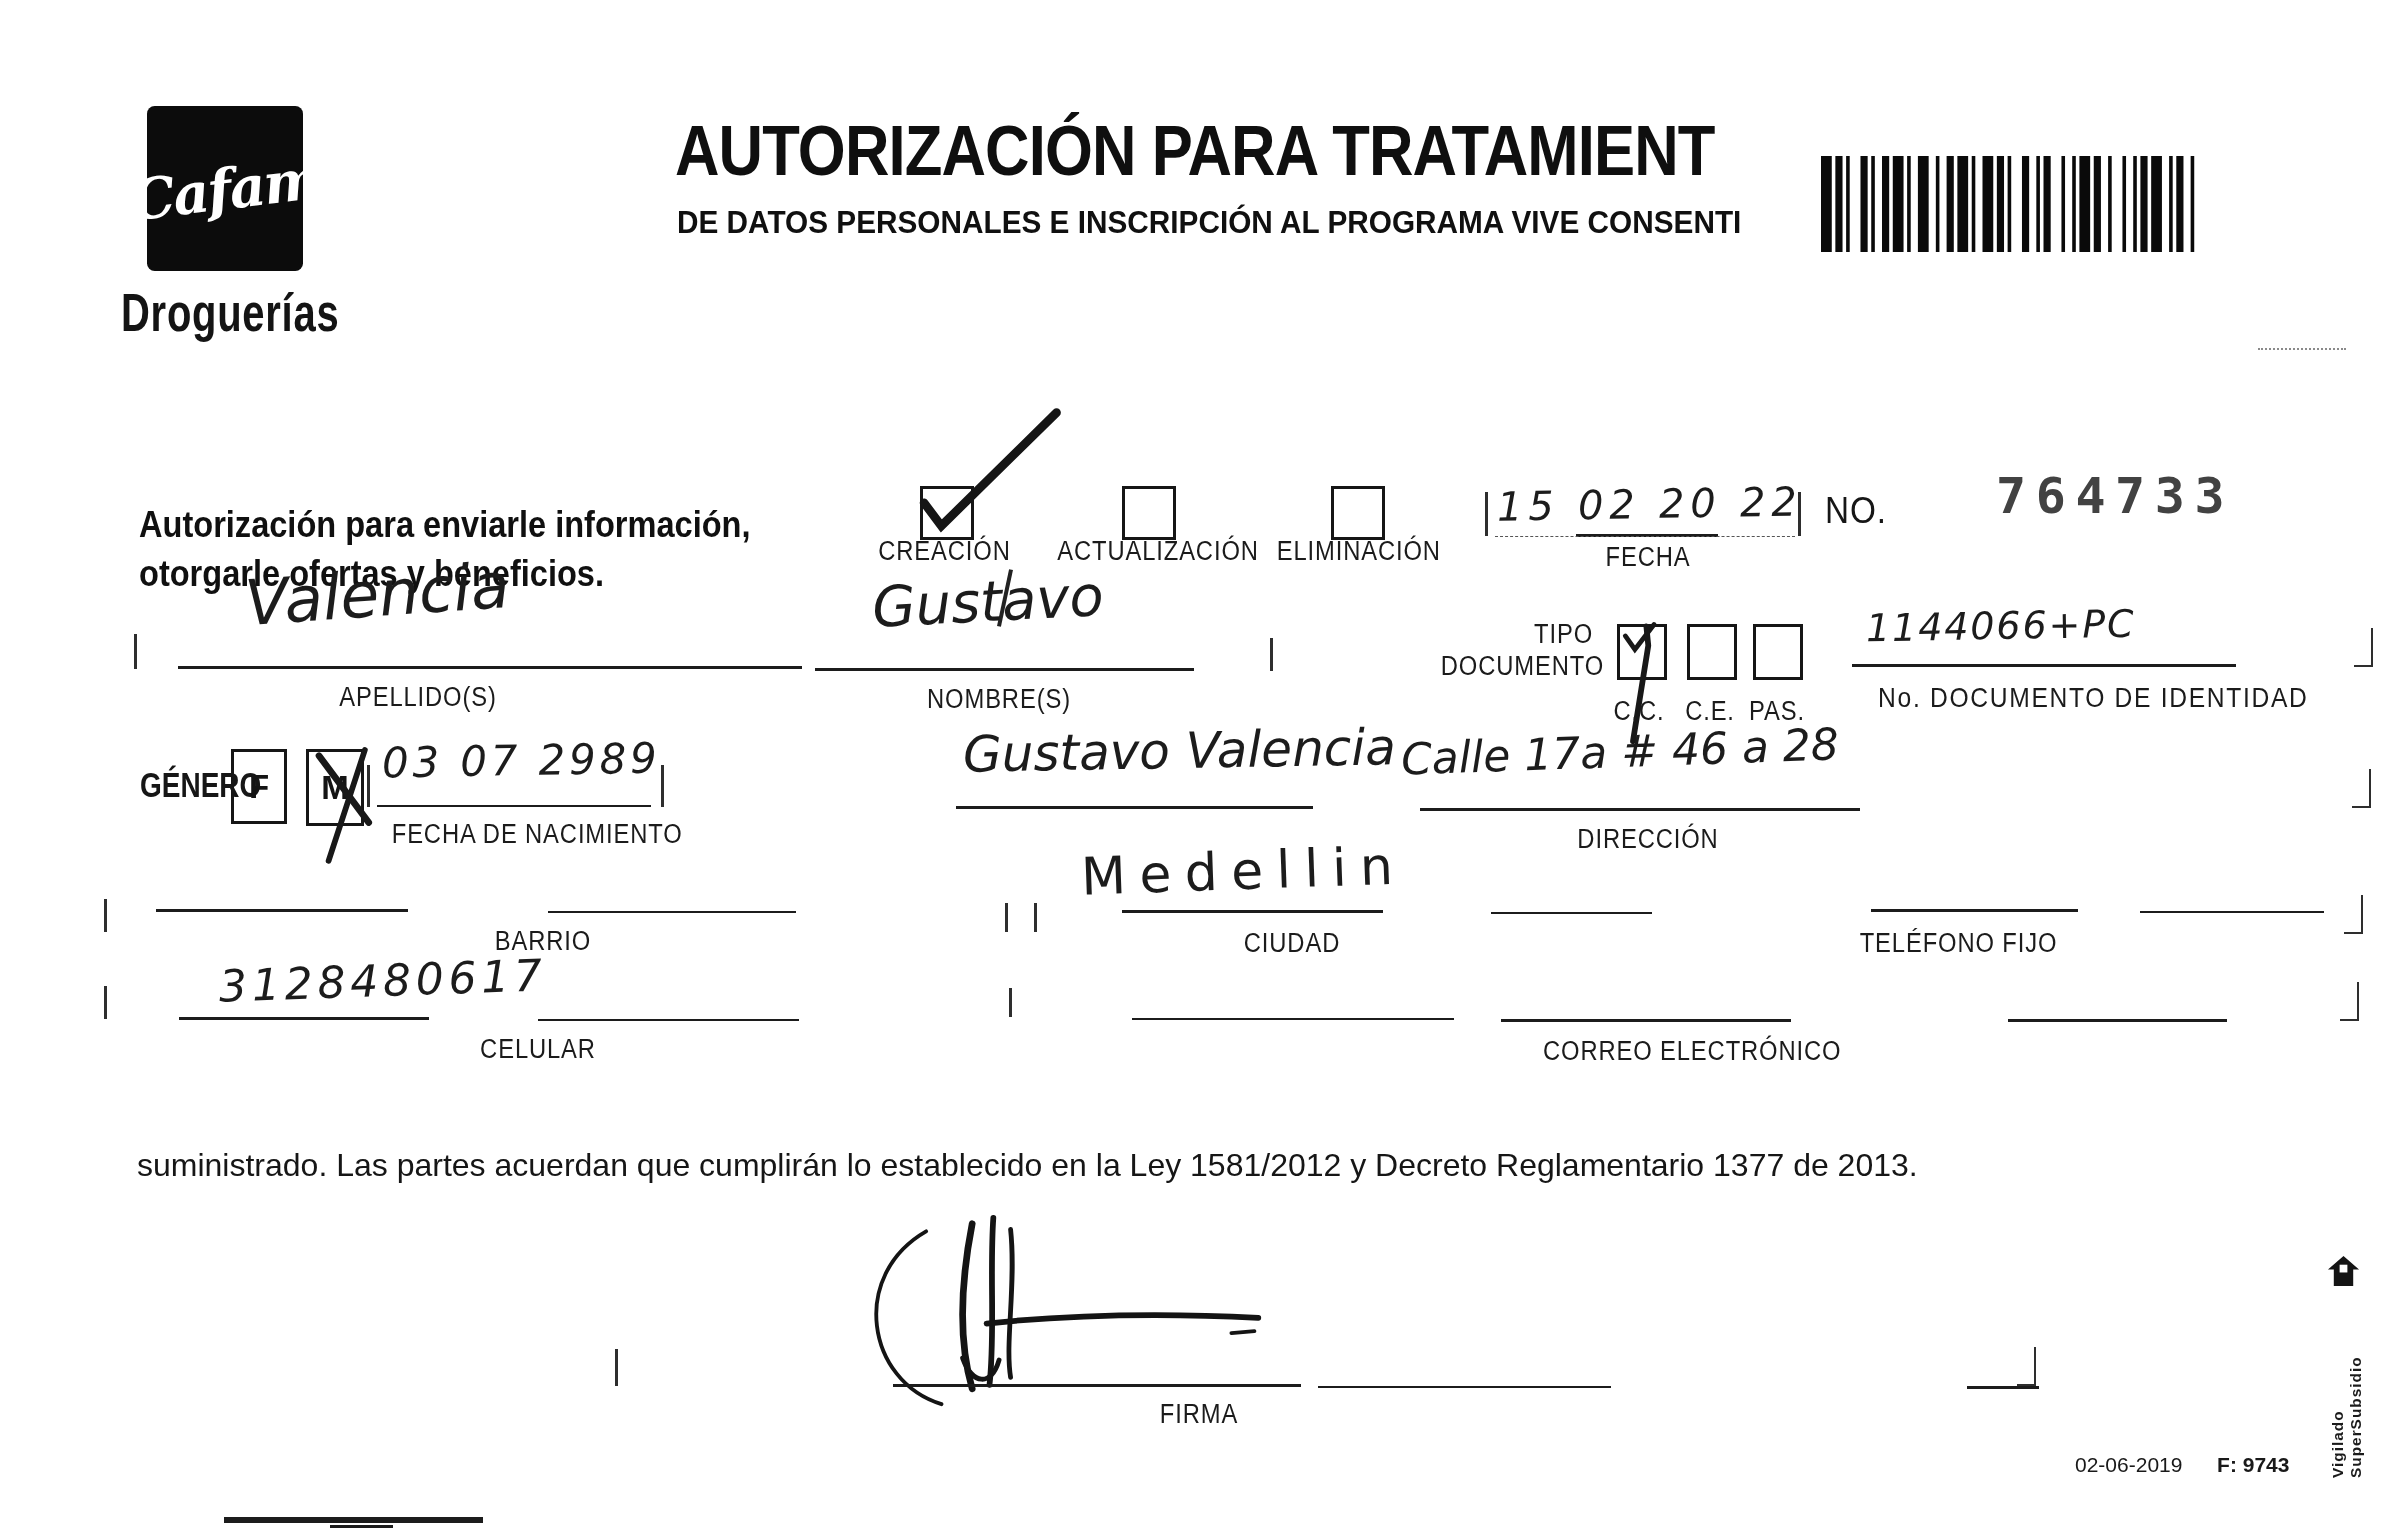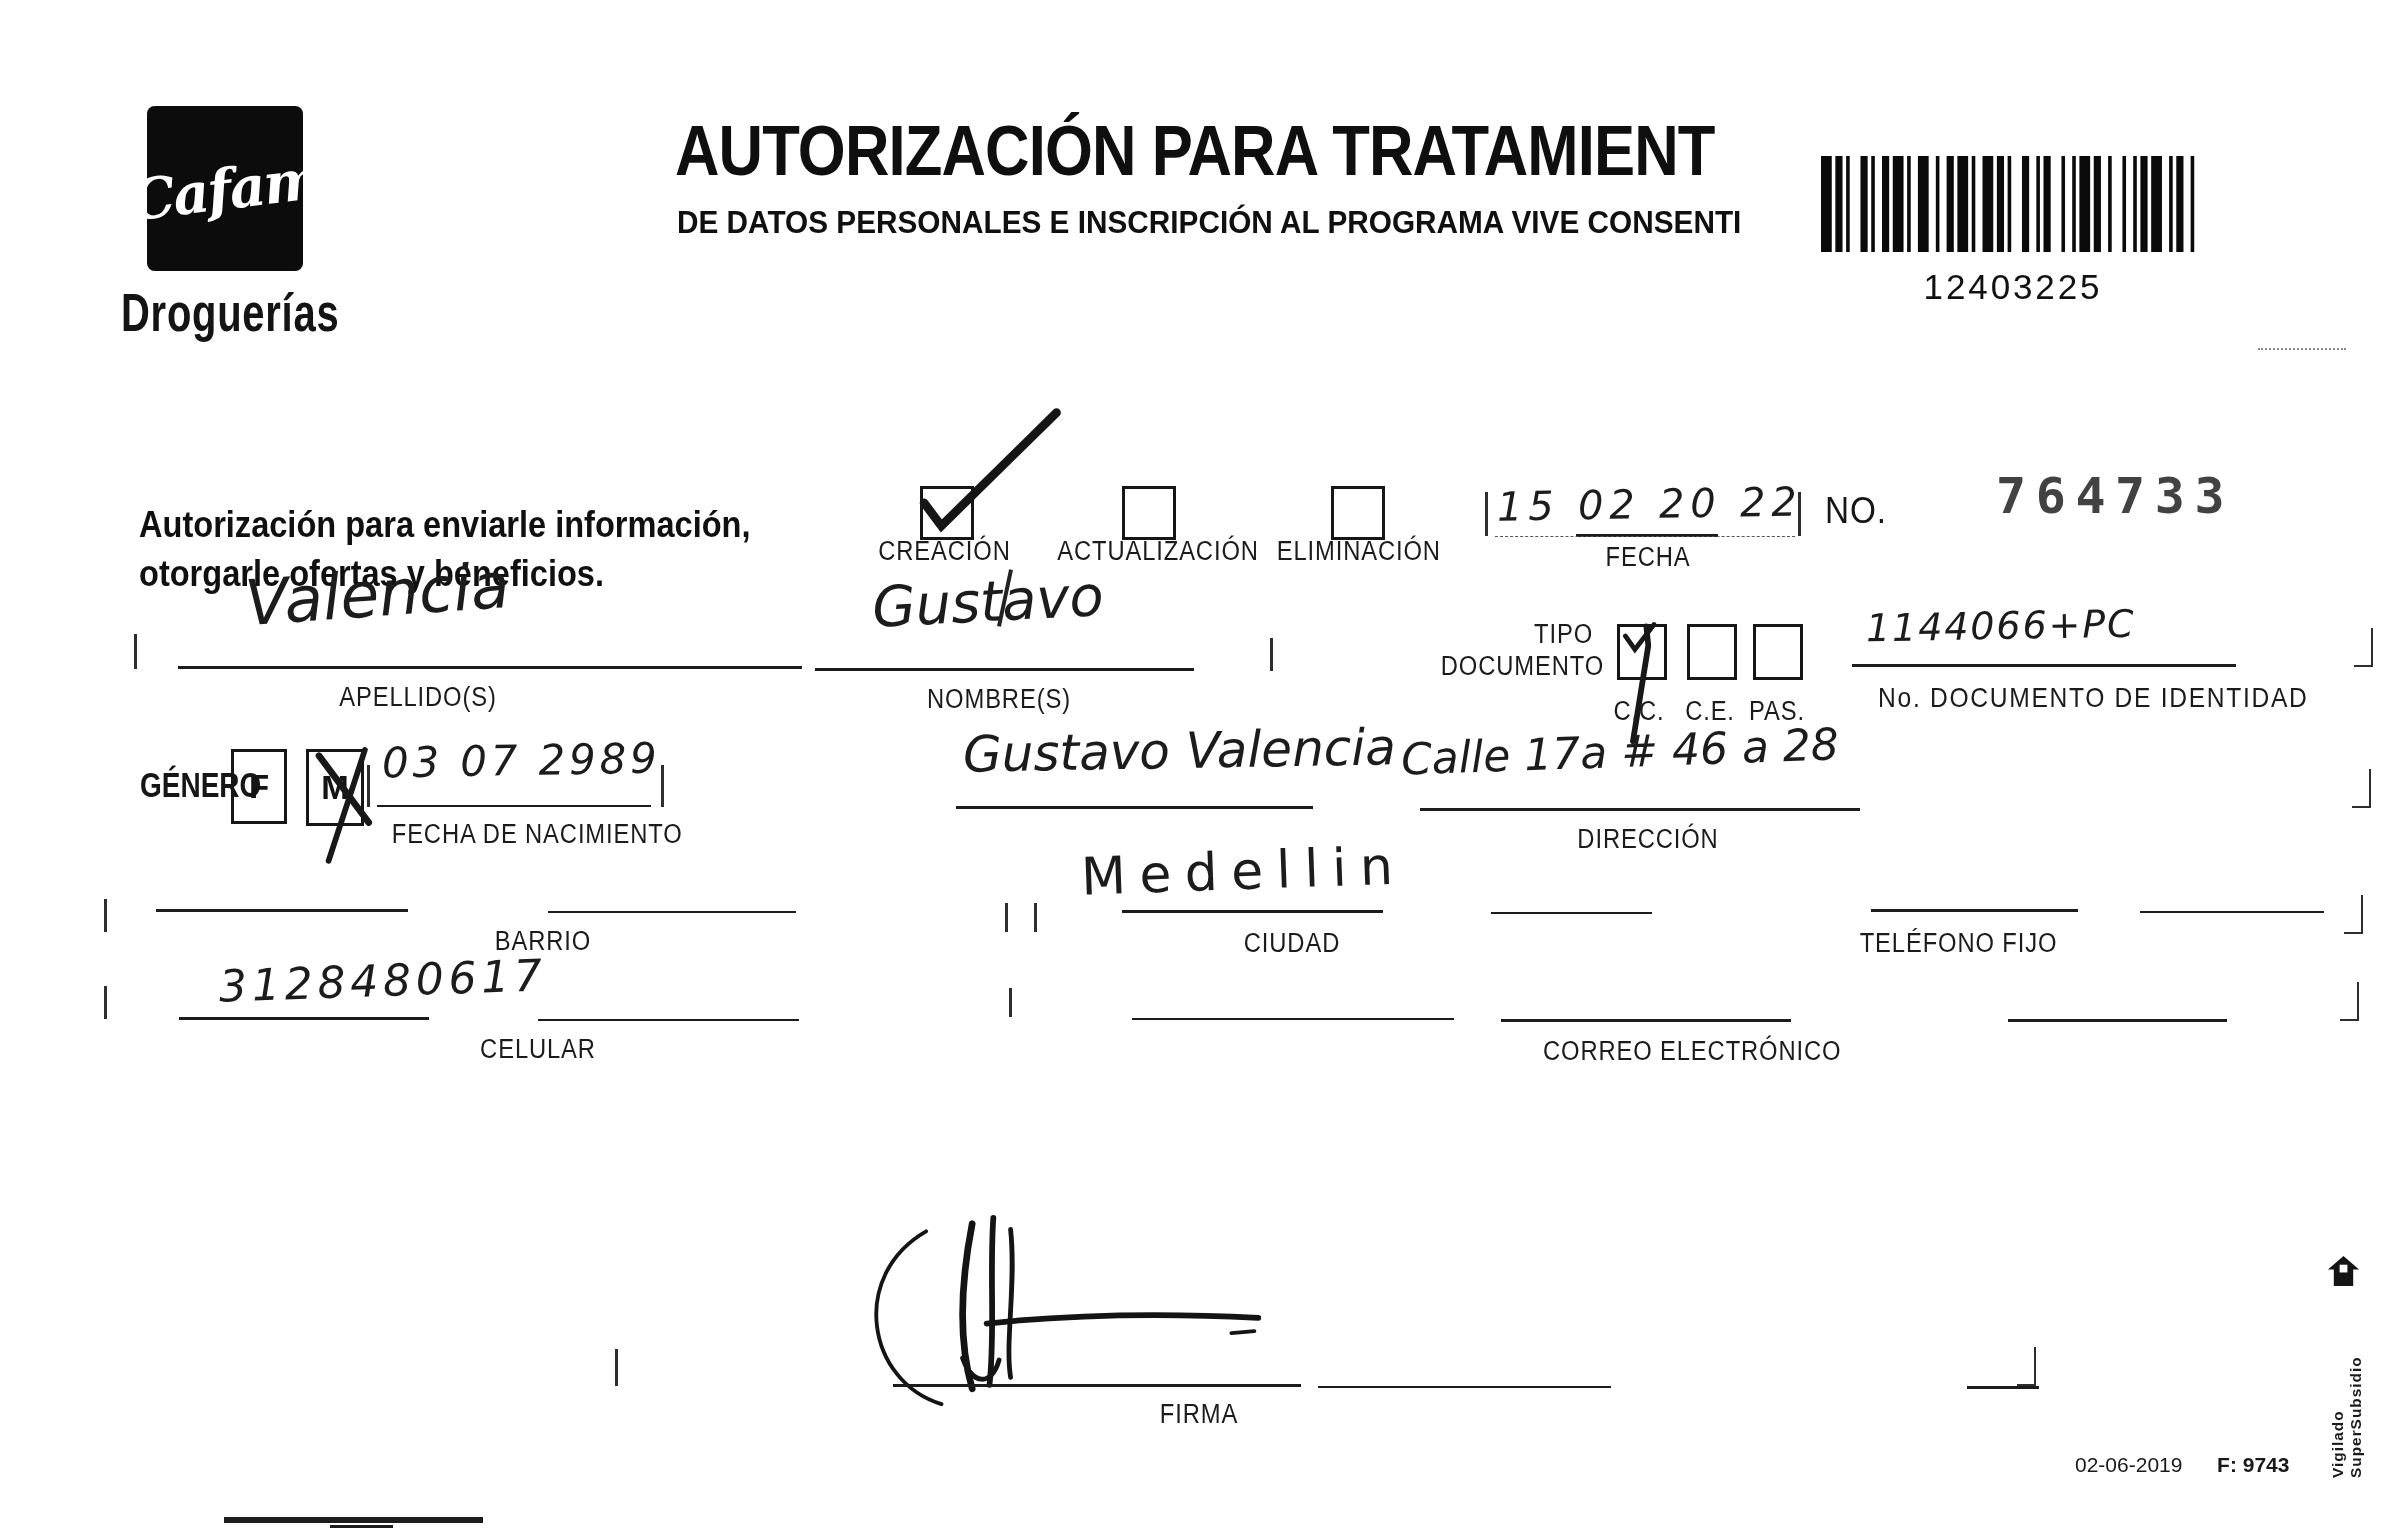--- a/index.html
+++ b/index.html
@@ -81,21 +81,20 @@
         <rect x="284.1121495327103" y="0" width="7.4766355140186915" height="100" fill="#0a0a0a"></rect>
         <rect x="299.06542056074767" y="0" width="3.7383177570093458" height="100" fill="#0a0a0a"></rect>
         <rect x="314.01869158878503" y="0" width="3.7383177570093458" height="100" fill="#0a0a0a"></rect>
         <rect x="325.23364485981307" y="0" width="3.7383177570093458" height="100" fill="#0a0a0a"></rect>
         <rect x="332.7102803738318" y="0" width="7.4766355140186915" height="100" fill="#0a0a0a"></rect>
         <rect x="343.9252336448598" y="0" width="11.214953271028037" height="100" fill="#0a0a0a"></rect>
         <rect x="362.61682242990656" y="0" width="3.7383177570093458" height="100" fill="#0a0a0a"></rect>
         <rect x="370.0934579439252" y="0" width="7.4766355140186915" height="100" fill="#0a0a0a"></rect>
         <rect x="385.04672897196264" y="0" width="3.7383177570093458" height="100" fill="#0a0a0a"></rect>
       </svg></div>
-  <div class="abs" style="left:1821px;top:267px;width:384px;text-align:center;font-size:35px;letter-spacing:2.9px;color:#111;">12403225</div>
   <div class="dots"></div>
 
   <div class="intro">
     <div>Autorización para enviarle información,</div>
     <div>otorgarle ofertas y beneficios.</div>
   </div>
 
   <div class="bx" style="left:920px;top:486px;width:48px;height:48px;"></div>
   <div class="bx" style="left:1122px;top:486px;width:48px;height:48px;"></div>
   <div class="bx" style="left:1331px;top:486px;width:48px;height:48px;"></div>
@@ -154,20 +153,21 @@
   <div class="lbl" style="left:447px;width:192px;top:926px;">BARRIO</div>
   <div class="hw" style="left:1081px;top:845px;font-size:52px;font-style:normal;letter-spacing:13.4px;transform:rotate(-2deg);">Medellin</div>
   <div class="lbl" style="left:1196px;width:192px;top:928px;">CIUDAD</div>
   <div class="lbl" style="left:1843px;width:231px;top:928px;">TELÉFONO FIJO</div>
 
   <div class="hw" style="left:219px;top:959px;font-size:44px;letter-spacing:4.8px;transform:rotate(-2deg);">3128480617</div>
   <div class="lbl" style="left:442px;width:192px;top:1034px;">CELULAR</div>
   <div class="lbl" style="left:1528px;width:250px;top:1036px;">CORREO ELECTRÓNICO</div>
 
   <div class="consent">
+    <div>suministrado. Las partes acuerdan que cumplirán lo establecido en la Ley 1581/2012 y Decreto Reglamentario 1377 de 2013.</div>
   </div>
 
   <svg class="mark" style="left:828px;top:1216px;" width="442" height="192" viewBox="0 0 460 200">
     <path d="M118 196 C 40 172 22 62 102 16" stroke="#141414" stroke-width="4" fill="none" stroke-linecap="round"></path>
     <path d="M150 8 C 138 70 136 132 150 180" stroke="#141414" stroke-width="7" fill="none" stroke-linecap="round"></path>
     <path d="M172 2 C 168 60 174 122 168 176" stroke="#141414" stroke-width="6" fill="none" stroke-linecap="round"></path>
     <path d="M190 14 C 196 70 184 132 190 168" stroke="#141414" stroke-width="5" fill="none" stroke-linecap="round"></path>
     <path d="M140 148 C 150 176 170 178 178 150" stroke="#141414" stroke-width="5" fill="none" stroke-linecap="round"></path>
     <path d="M165 112 C 240 104 330 100 448 106" stroke="#141414" stroke-width="6" fill="none" stroke-linecap="round"></path>
     <path d="M420 122 L 444 120" stroke="#141414" stroke-width="4" fill="none" stroke-linecap="round"></path>

